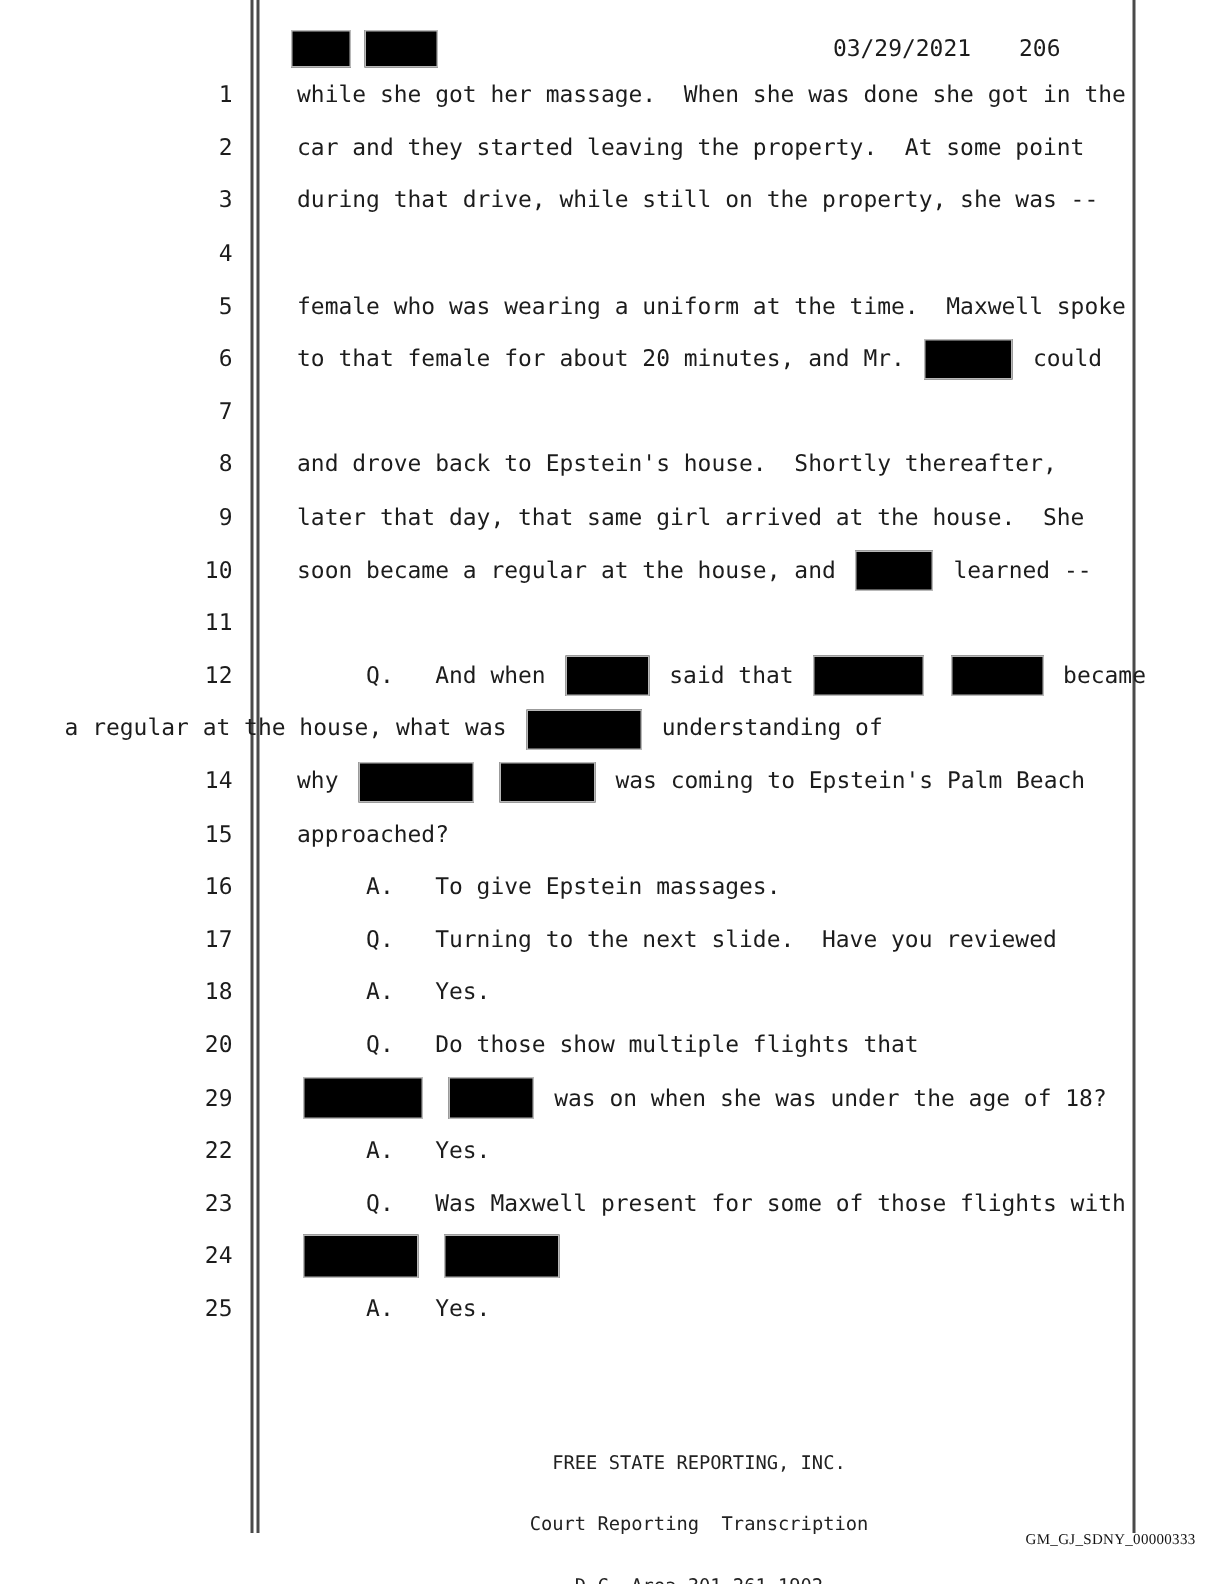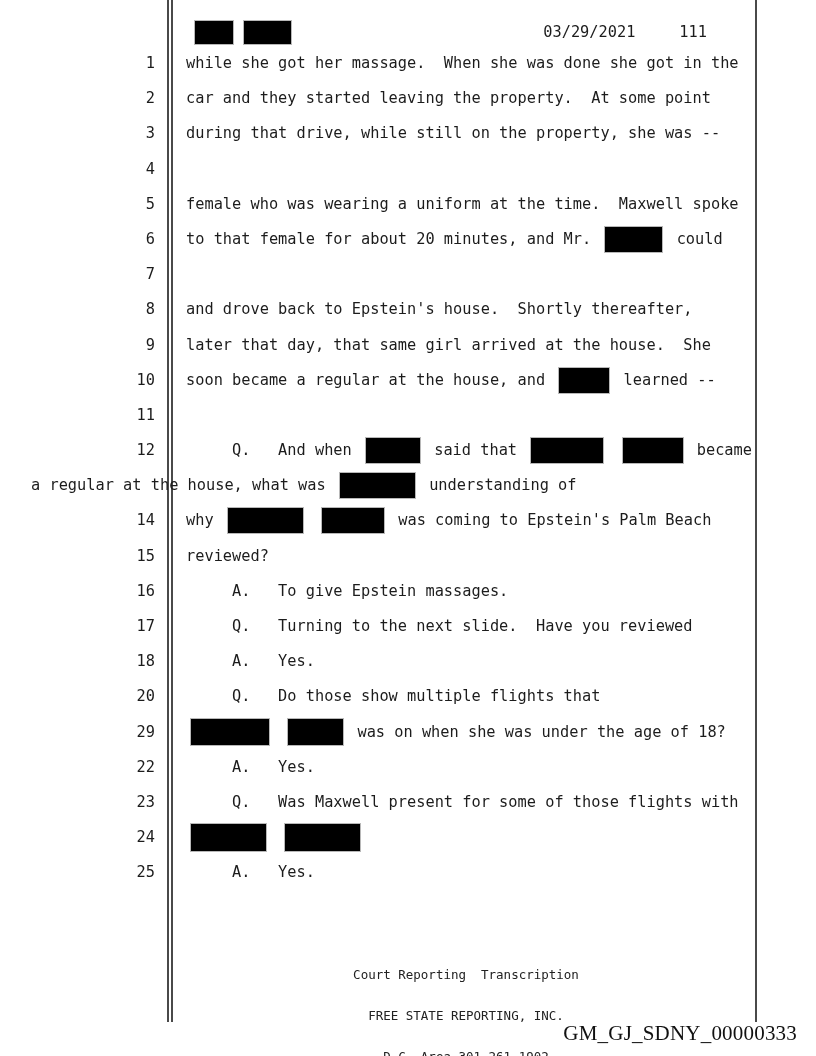--- a/index.html
+++ b/index.html
@@ -11,60 +11,60 @@
   .rule-left-outer{left:167px;width:2px;}
   .rule-left-inner{left:170.8px;width:1.8px;}
   .rule-right{left:755px;width:1.8px;}
 
   .header-row{
     position:absolute;left:186px;top:20px;width:521px;height:24px;
     display:flex;justify-content:space-between;align-items:center;
     font-size:15.3px;
   }
   .header-redactions{display:flex;align-items:center;gap:9px;margin-left:8px;}
-  .header-date-group{display:flex;gap:44px;}
+  .header-date-group{display:flex;gap:32px;}
 
   .transcript{position:absolute;left:0;top:46px;width:756px;}
   .trow{display:flex;height:35.2px;line-height:35.2px;font-size:15.3px;}
   .lnum{width:155px;text-align:right;flex:none;}
-  .ltext{margin-left:31px;white-space:pre;flex:none;}
+  .ltext{margin-left:43px;white-space:pre;flex:none;}
 
   .redact{
     display:inline-block;vertical-align:middle;background:#000000;
     border:1px solid #b8b8b8;box-sizing:content-box;margin:0 4px;
   }
   .redact-h{margin:0;}
 
   .footer{
     position:absolute;left:186px;top:941px;width:560px;text-align:center;
     font-size:12.5px;line-height:13.6px;white-space:pre;color:#222222;
   }
   .bates{
     position:absolute;top:1021px;right:19px;
-    font-family:"Liberation Serif",serif;font-size:21px;color:#111111;
+    font-family:"Liberation Serif",serif;font-size:10px;color:#111111;
     letter-spacing:0.2px;
   }
 </style>
 </head>
 <body>
 
 <div class="page">
 
   <div class="rule rule-left-outer"></div>
   <div class="rule rule-left-inner"></div>
   <div class="rule rule-right"></div>
 
   <div class="header-row">
     <div class="header-redactions">
         <span class="redact redact-h" style="width: 38px; height: 23px;"></span>
         <span class="redact redact-h" style="width: 47px; height: 23px;"></span>
       </div>
     <div class="header-date-group">
       <span>03/29/2021</span>
-      <span>111</span>
+      <span>206</span>
     </div>
   </div>
 
   <div class="transcript">
       <div class="trow">
         <div class="lnum">1</div>
         <div class="ltext">while she got her massage.  When she was done she got in the</div>
       </div>
       <div class="trow">
         <div class="lnum">2</div>
@@ -109,21 +109,21 @@
       </div>
       <div class="trow">
         <div class="ltext">a regular at the house, what was <span class="redact" style="width: 75px; height: 25px;"></span> understanding of</div>
       </div>
       <div class="trow">
         <div class="lnum">14</div>
         <div class="ltext">why <span class="redact" style="width: 75px; height: 25px;"></span> <span class="redact" style="width: 62px; height: 25px;"></span> was coming to Epstein's Palm Beach</div>
       </div>
       <div class="trow">
         <div class="lnum">15</div>
-        <div class="ltext">reviewed?</div>
+        <div class="ltext">approached?</div>
       </div>
       <div class="trow">
         <div class="lnum">16</div>
         <div class="ltext">     A.   To give Epstein massages.</div>
       </div>
       <div class="trow">
         <div class="lnum">17</div>
         <div class="ltext">     Q.   Turning to the next slide.  Have you reviewed</div>
       </div>
       <div class="trow">
@@ -150,21 +150,21 @@
         <div class="lnum">24</div>
         <div class="ltext"><span class="redact" style="width: 75px; height: 27px;"></span> <span class="redact" style="width: 75px; height: 27px;"></span></div>
       </div>
       <div class="trow">
         <div class="lnum">25</div>
         <div class="ltext">     A.   Yes.</div>
       </div>
     </div>
 
   <div class="footer">
+    <div>FREE STATE REPORTING, INC.</div>
     <div>Court Reporting  Transcription</div>
-    <div>FREE STATE REPORTING, INC.</div>
     <div>D.C. Area 301-261-1902</div>
     
   </div>
 
   <div class="bates">GM_GJ_SDNY_00000333</div>
 
 </div>
 
 </body></html>

